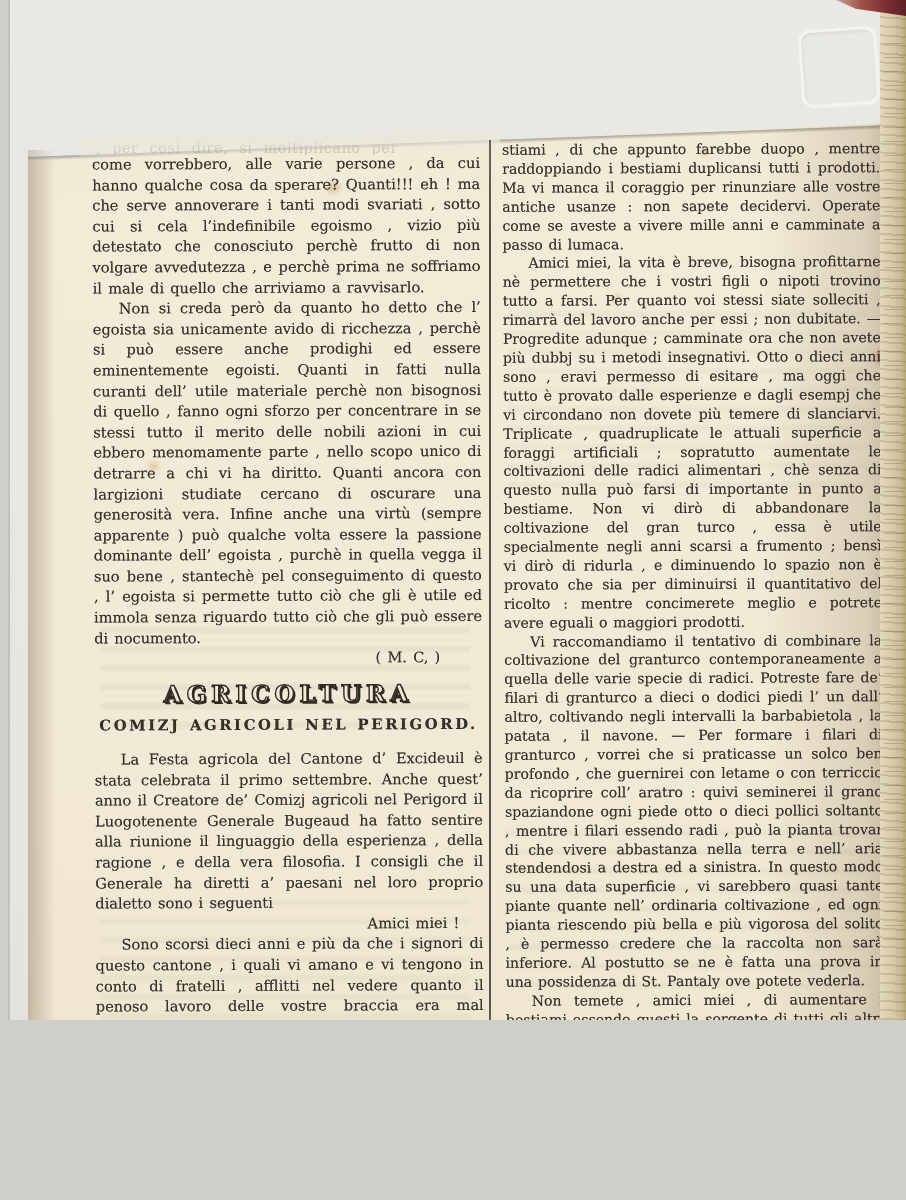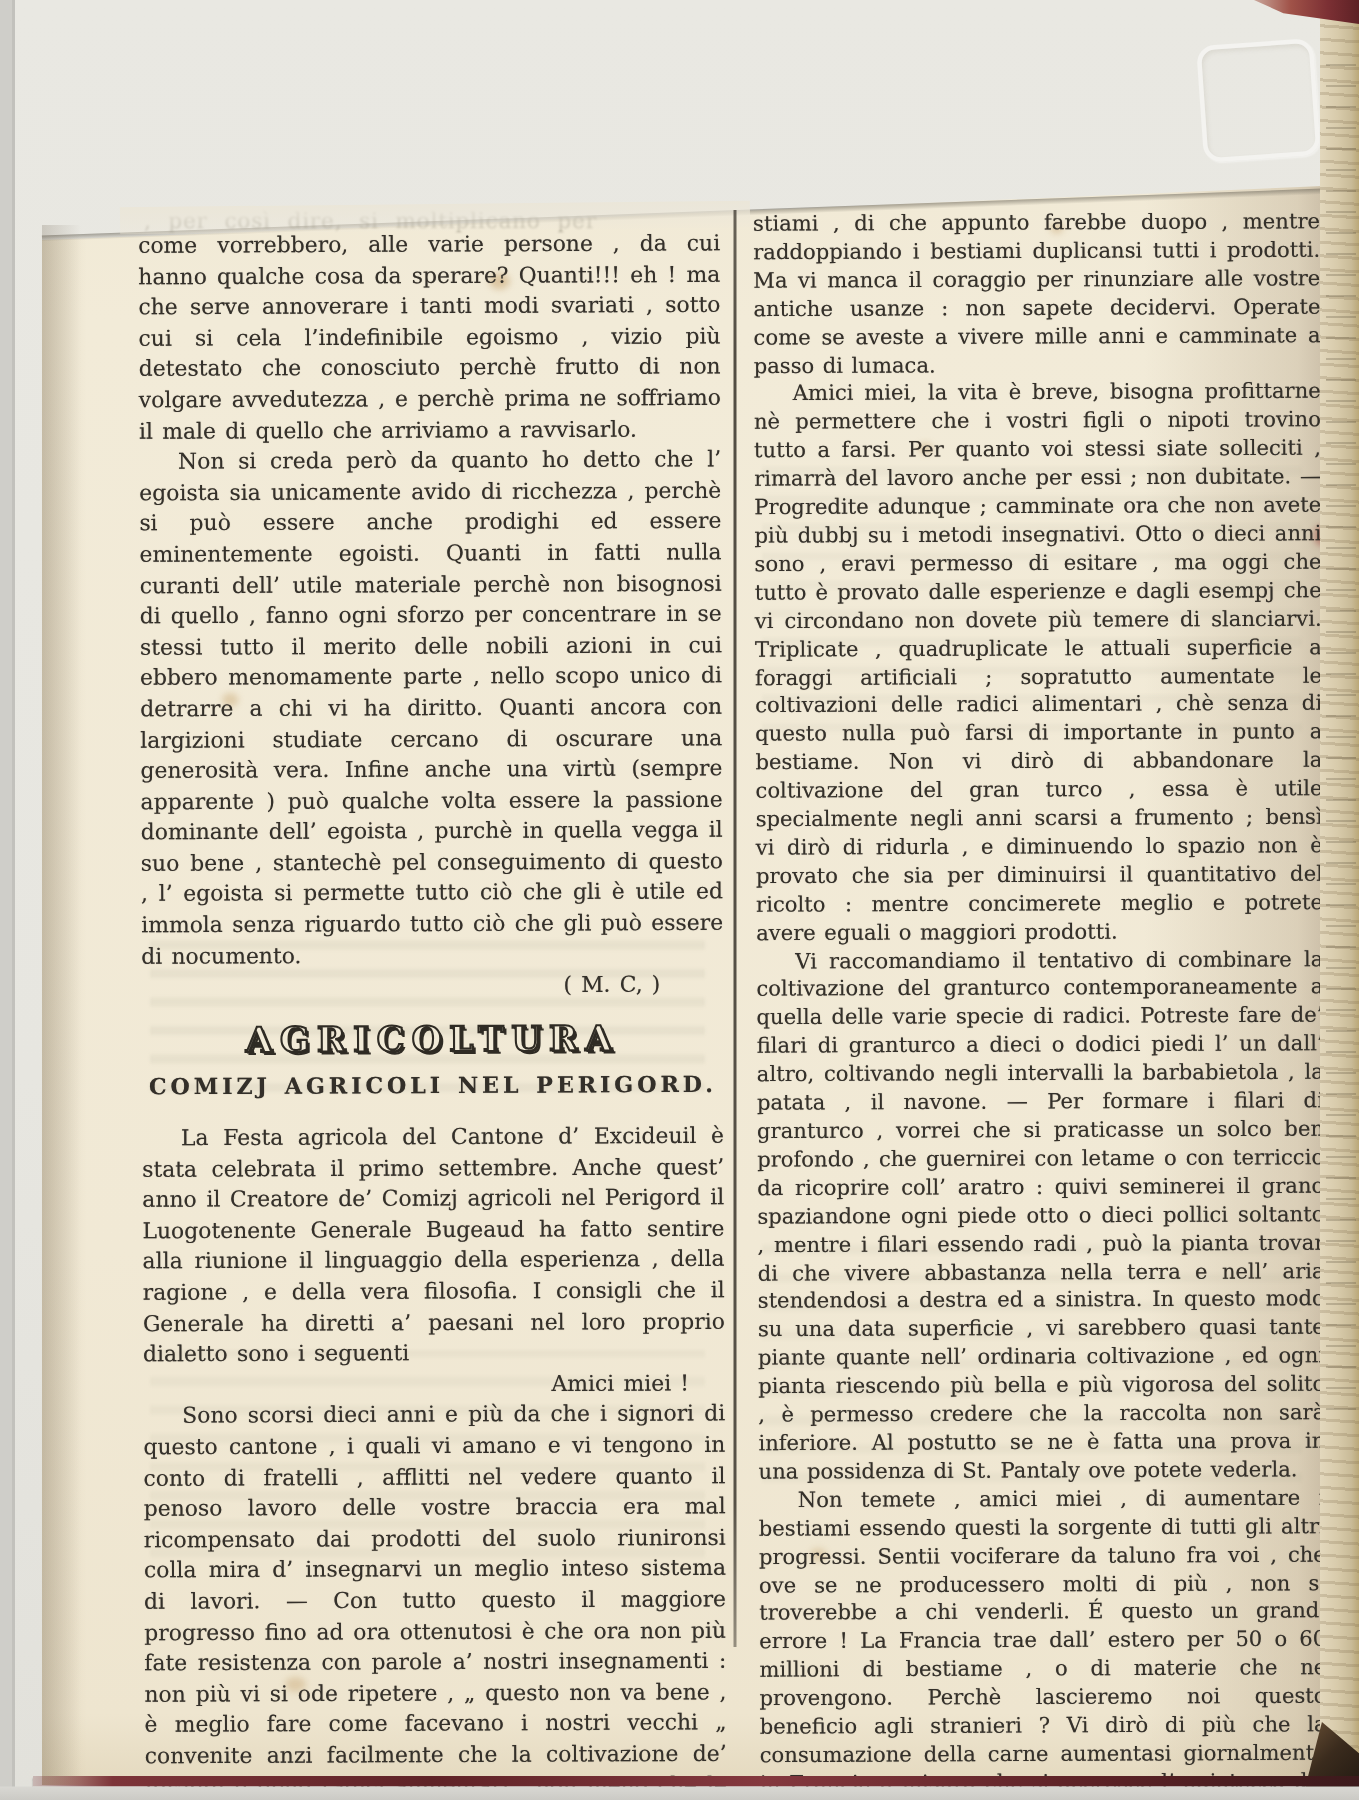--- a/index.html
+++ b/index.html
@@ -5,21 +5,21 @@
   * { margin: 0; padding: 0; box-sizing: border-box; }
   html, body { width: 906px; height: 1200px; }
   body {
     font-family: "DejaVu Serif", serif;
     background: #cfcec9;
     overflow: hidden;
     position: relative;
   }
   #stage {
     position: absolute; left: 0; top: 0;
-    width: 906px; height: 1200px;
+    width: 906px; height: 1020px;
     overflow: hidden;
   }
 
   
   .blank-page-behind {
     position: absolute; left: 8px; top: 0;
     width: 882px; height: 1194px;
     background: linear-gradient(180deg, #e9e8e2 0%, #e7e6e0 60%, #e2e1db 100%);
     border-left: 2px solid #c2c1bc;
   }

